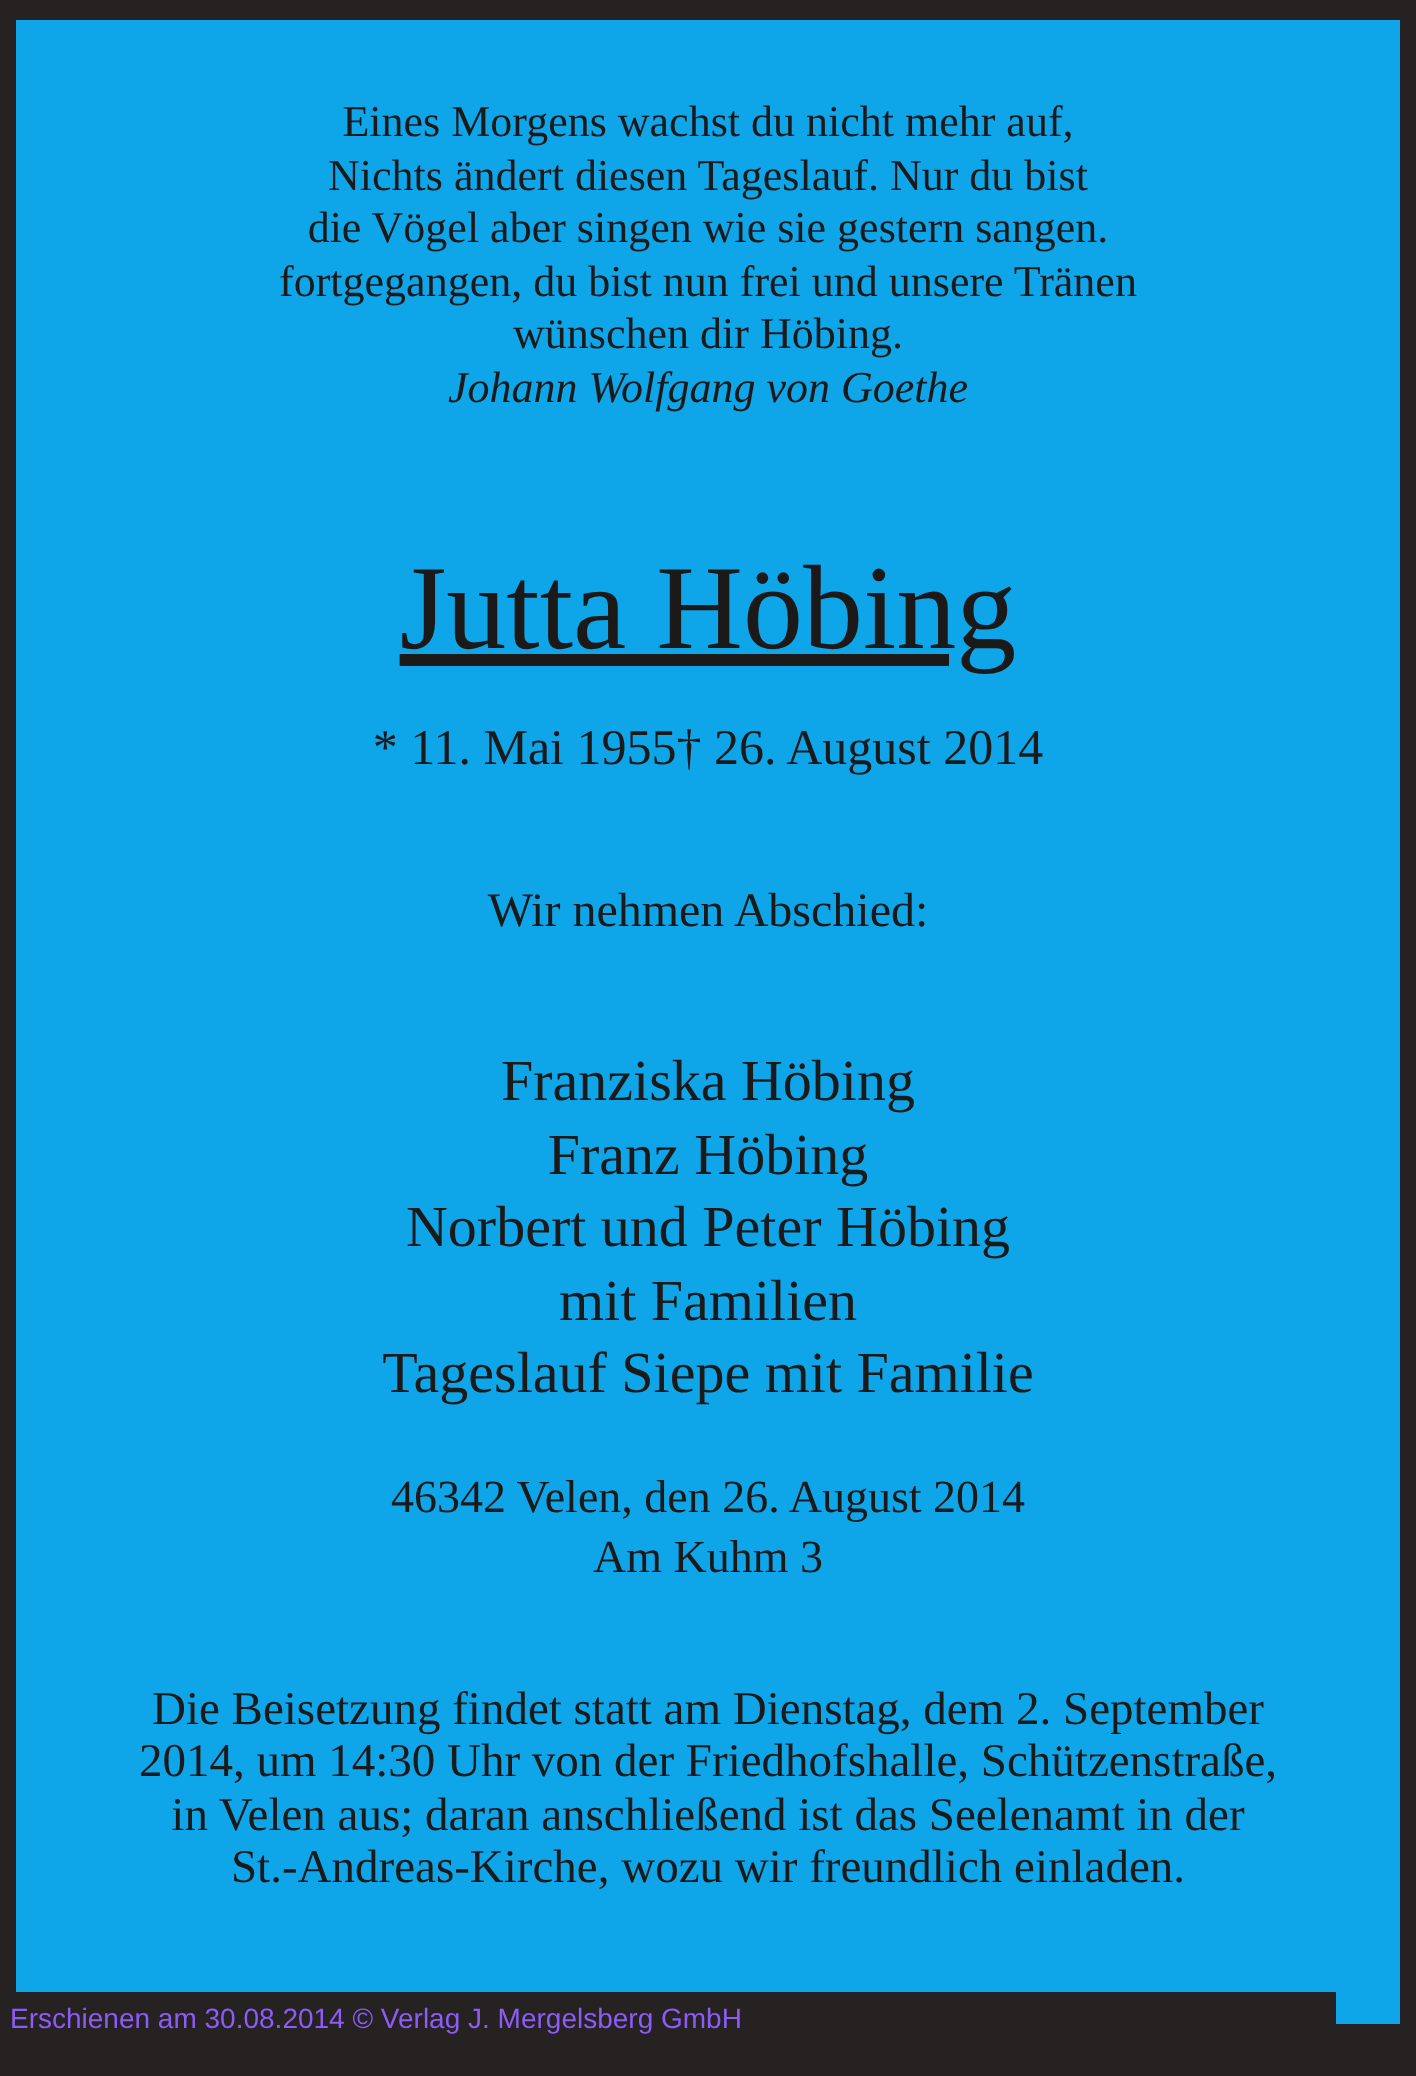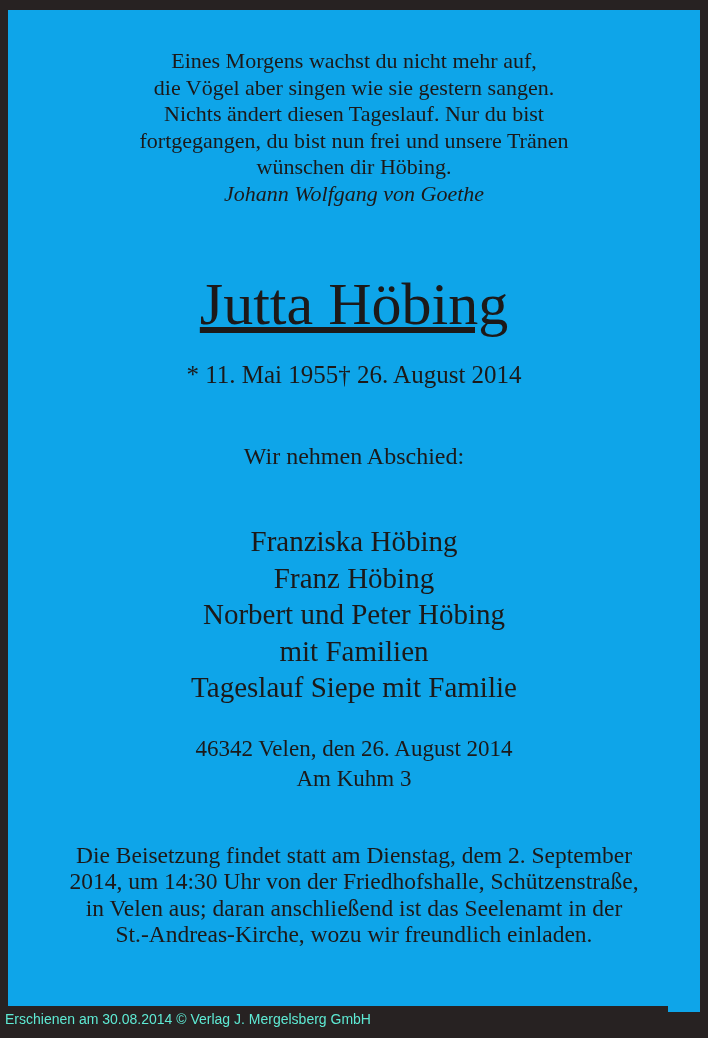--- a/index.html
+++ b/index.html
@@ -63,42 +63,42 @@
     line-height: 30px;
   }
   .funeral {
     margin-top: 48px;
     font-size: 23.5px;
     line-height: 26.5px;
   }
   .pub-footer {
     position: absolute;
     left: 0;
-    bottom: 6px;
+    bottom: 16px;
     width: 668px;
     height: 26px;
     background: #272222;
-    color: #5eead4;
+    color: #8b5cf6;
     font-family: "Liberation Sans", "DejaVu Sans", sans-serif;
     font-size: 14px;
     line-height: 26px;
     text-align: left;
     padding-left: 5px;
     box-sizing: border-box;
   }
 </style>
 </head>
 <body>
 
 <div class="card">
 
   <div class="poem">
     <div>Eines Morgens wachst du nicht mehr auf,</div>
+    <div>Nichts ändert diesen Tageslauf. Nur du bist</div>
     <div>die Vögel aber singen wie sie gestern sangen.</div>
-    <div>Nichts ändert diesen Tageslauf. Nur du bist</div>
     <div>fortgegangen, du bist nun frei und unsere Tränen</div>
     <div>wünschen dir Höbing.</div>
     <div class="attribution">Johann Wolfgang von Goethe</div>
   </div>
 
   <h1 class="name">Jutta Höbing</h1>
 
   <div class="dates">
     <span>* 11. Mai 1955</span>
     <span>† 26. August 2014</span>

